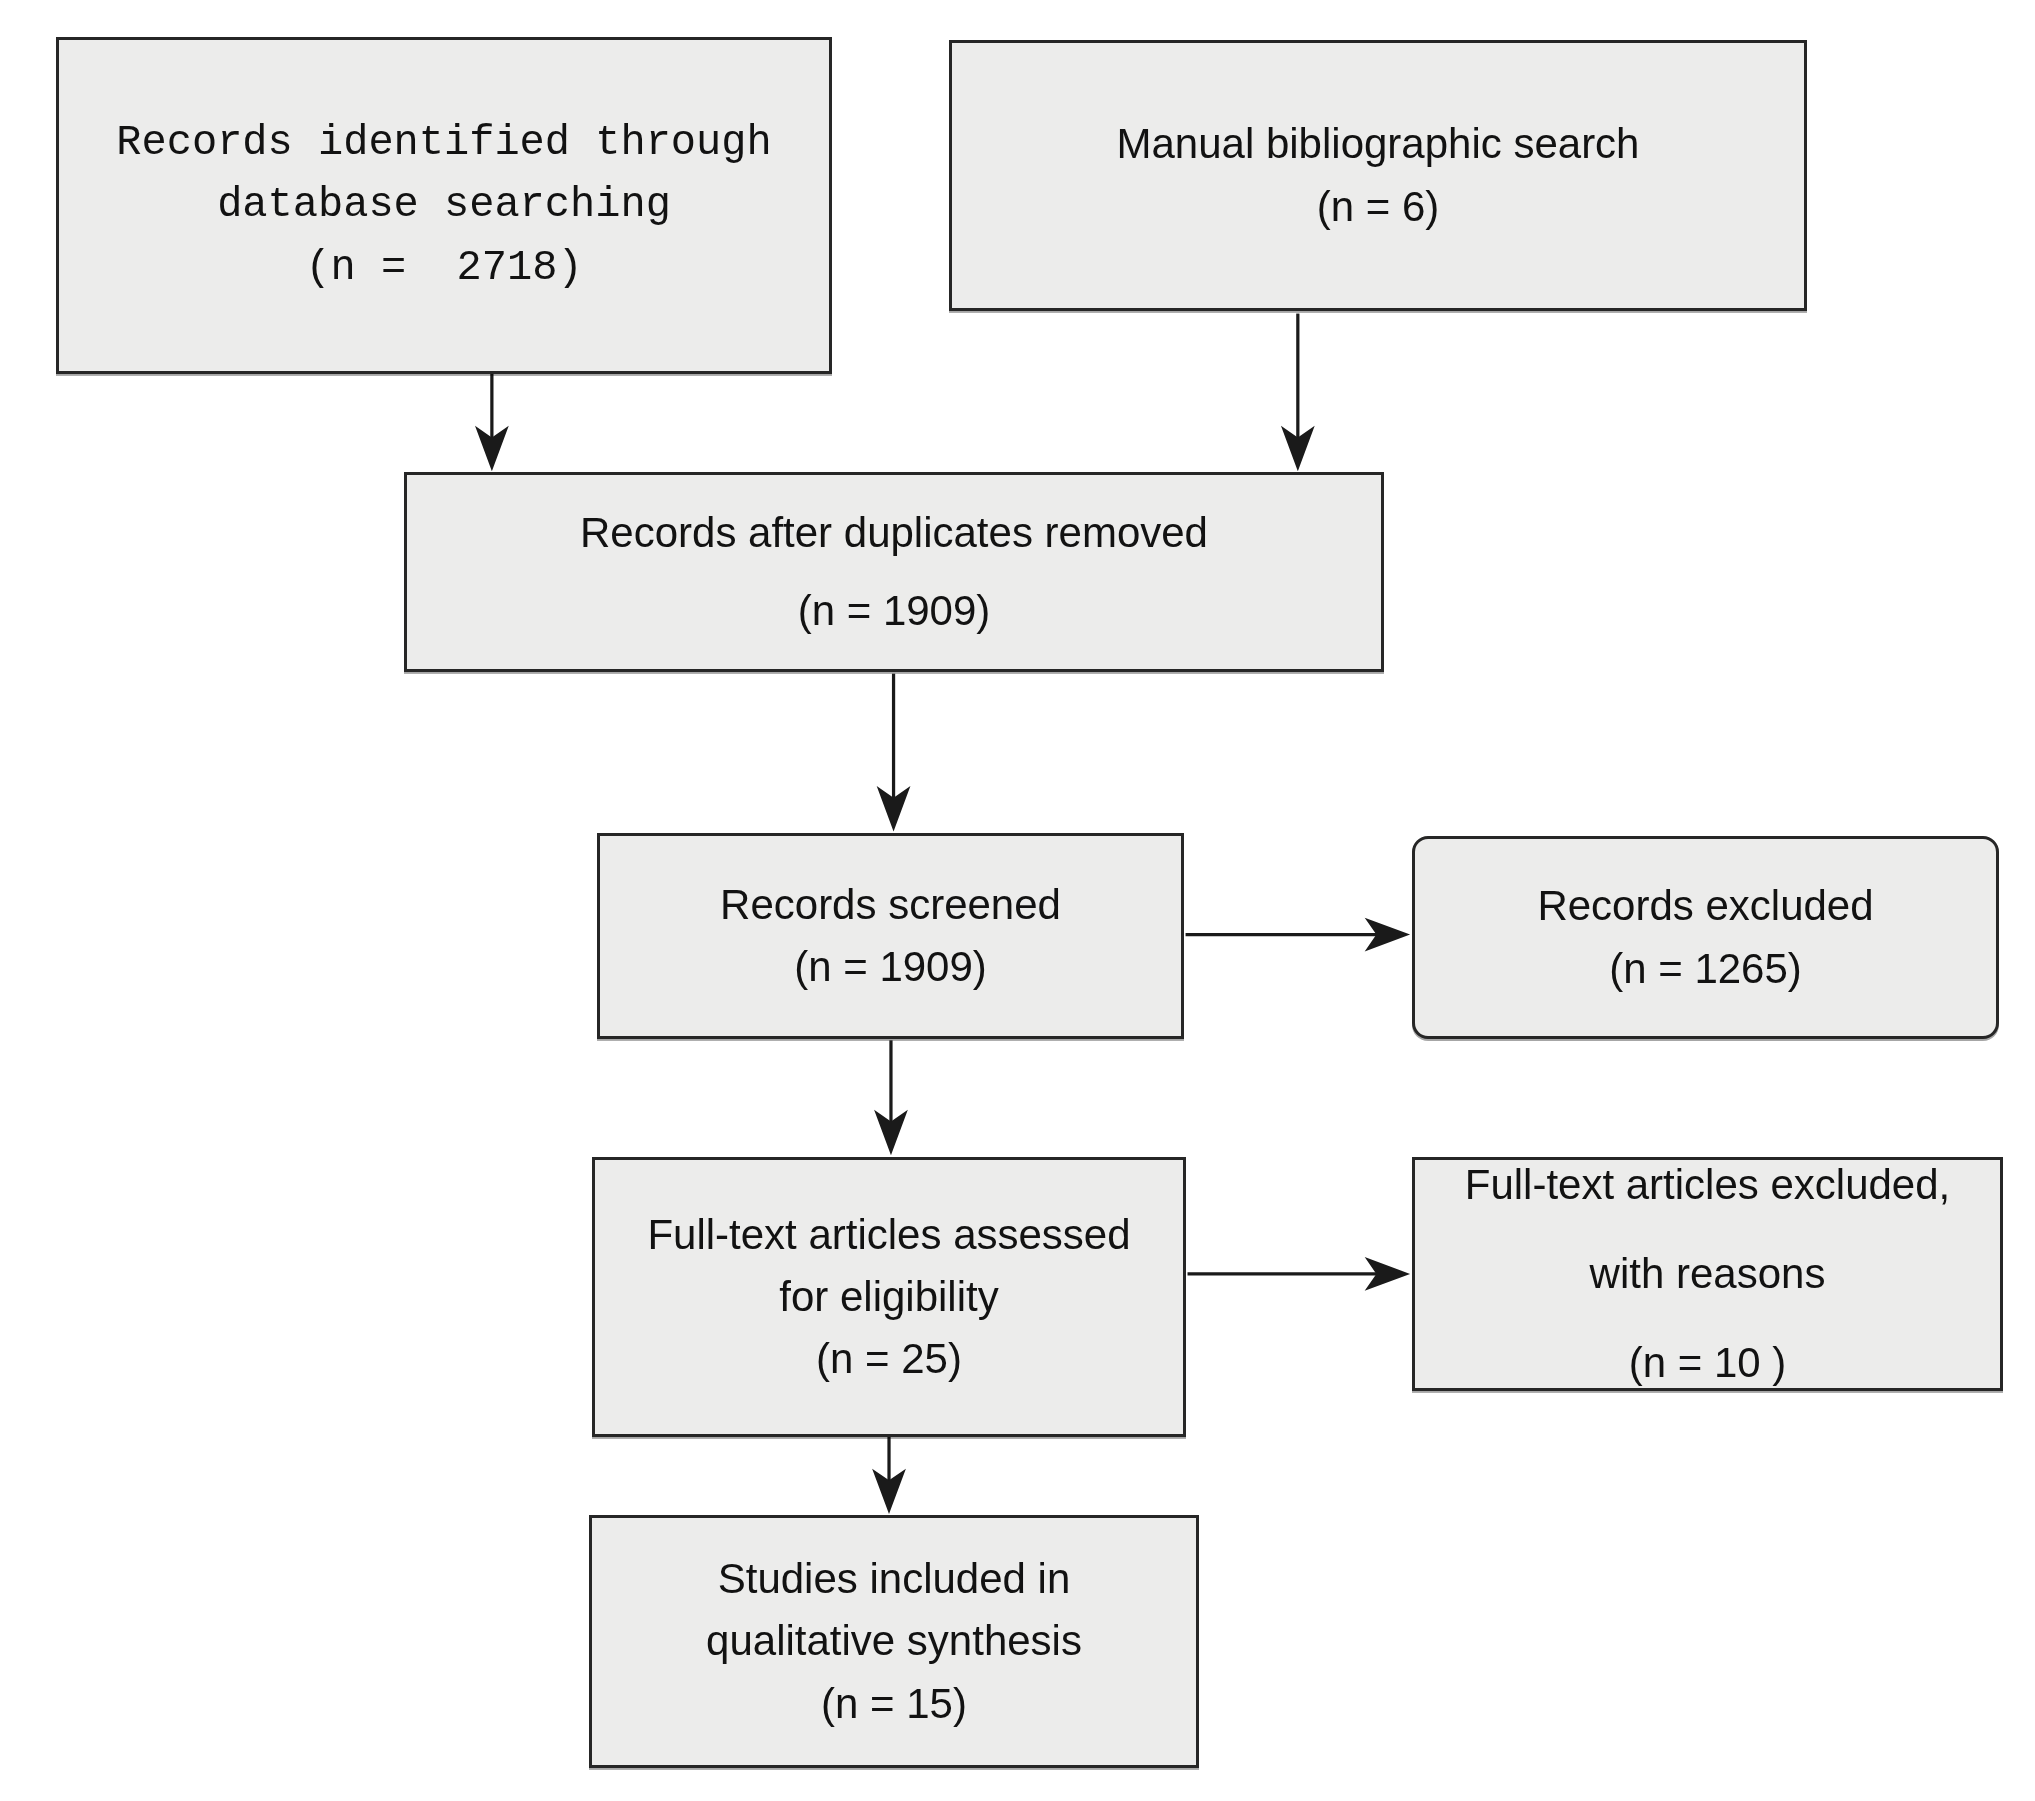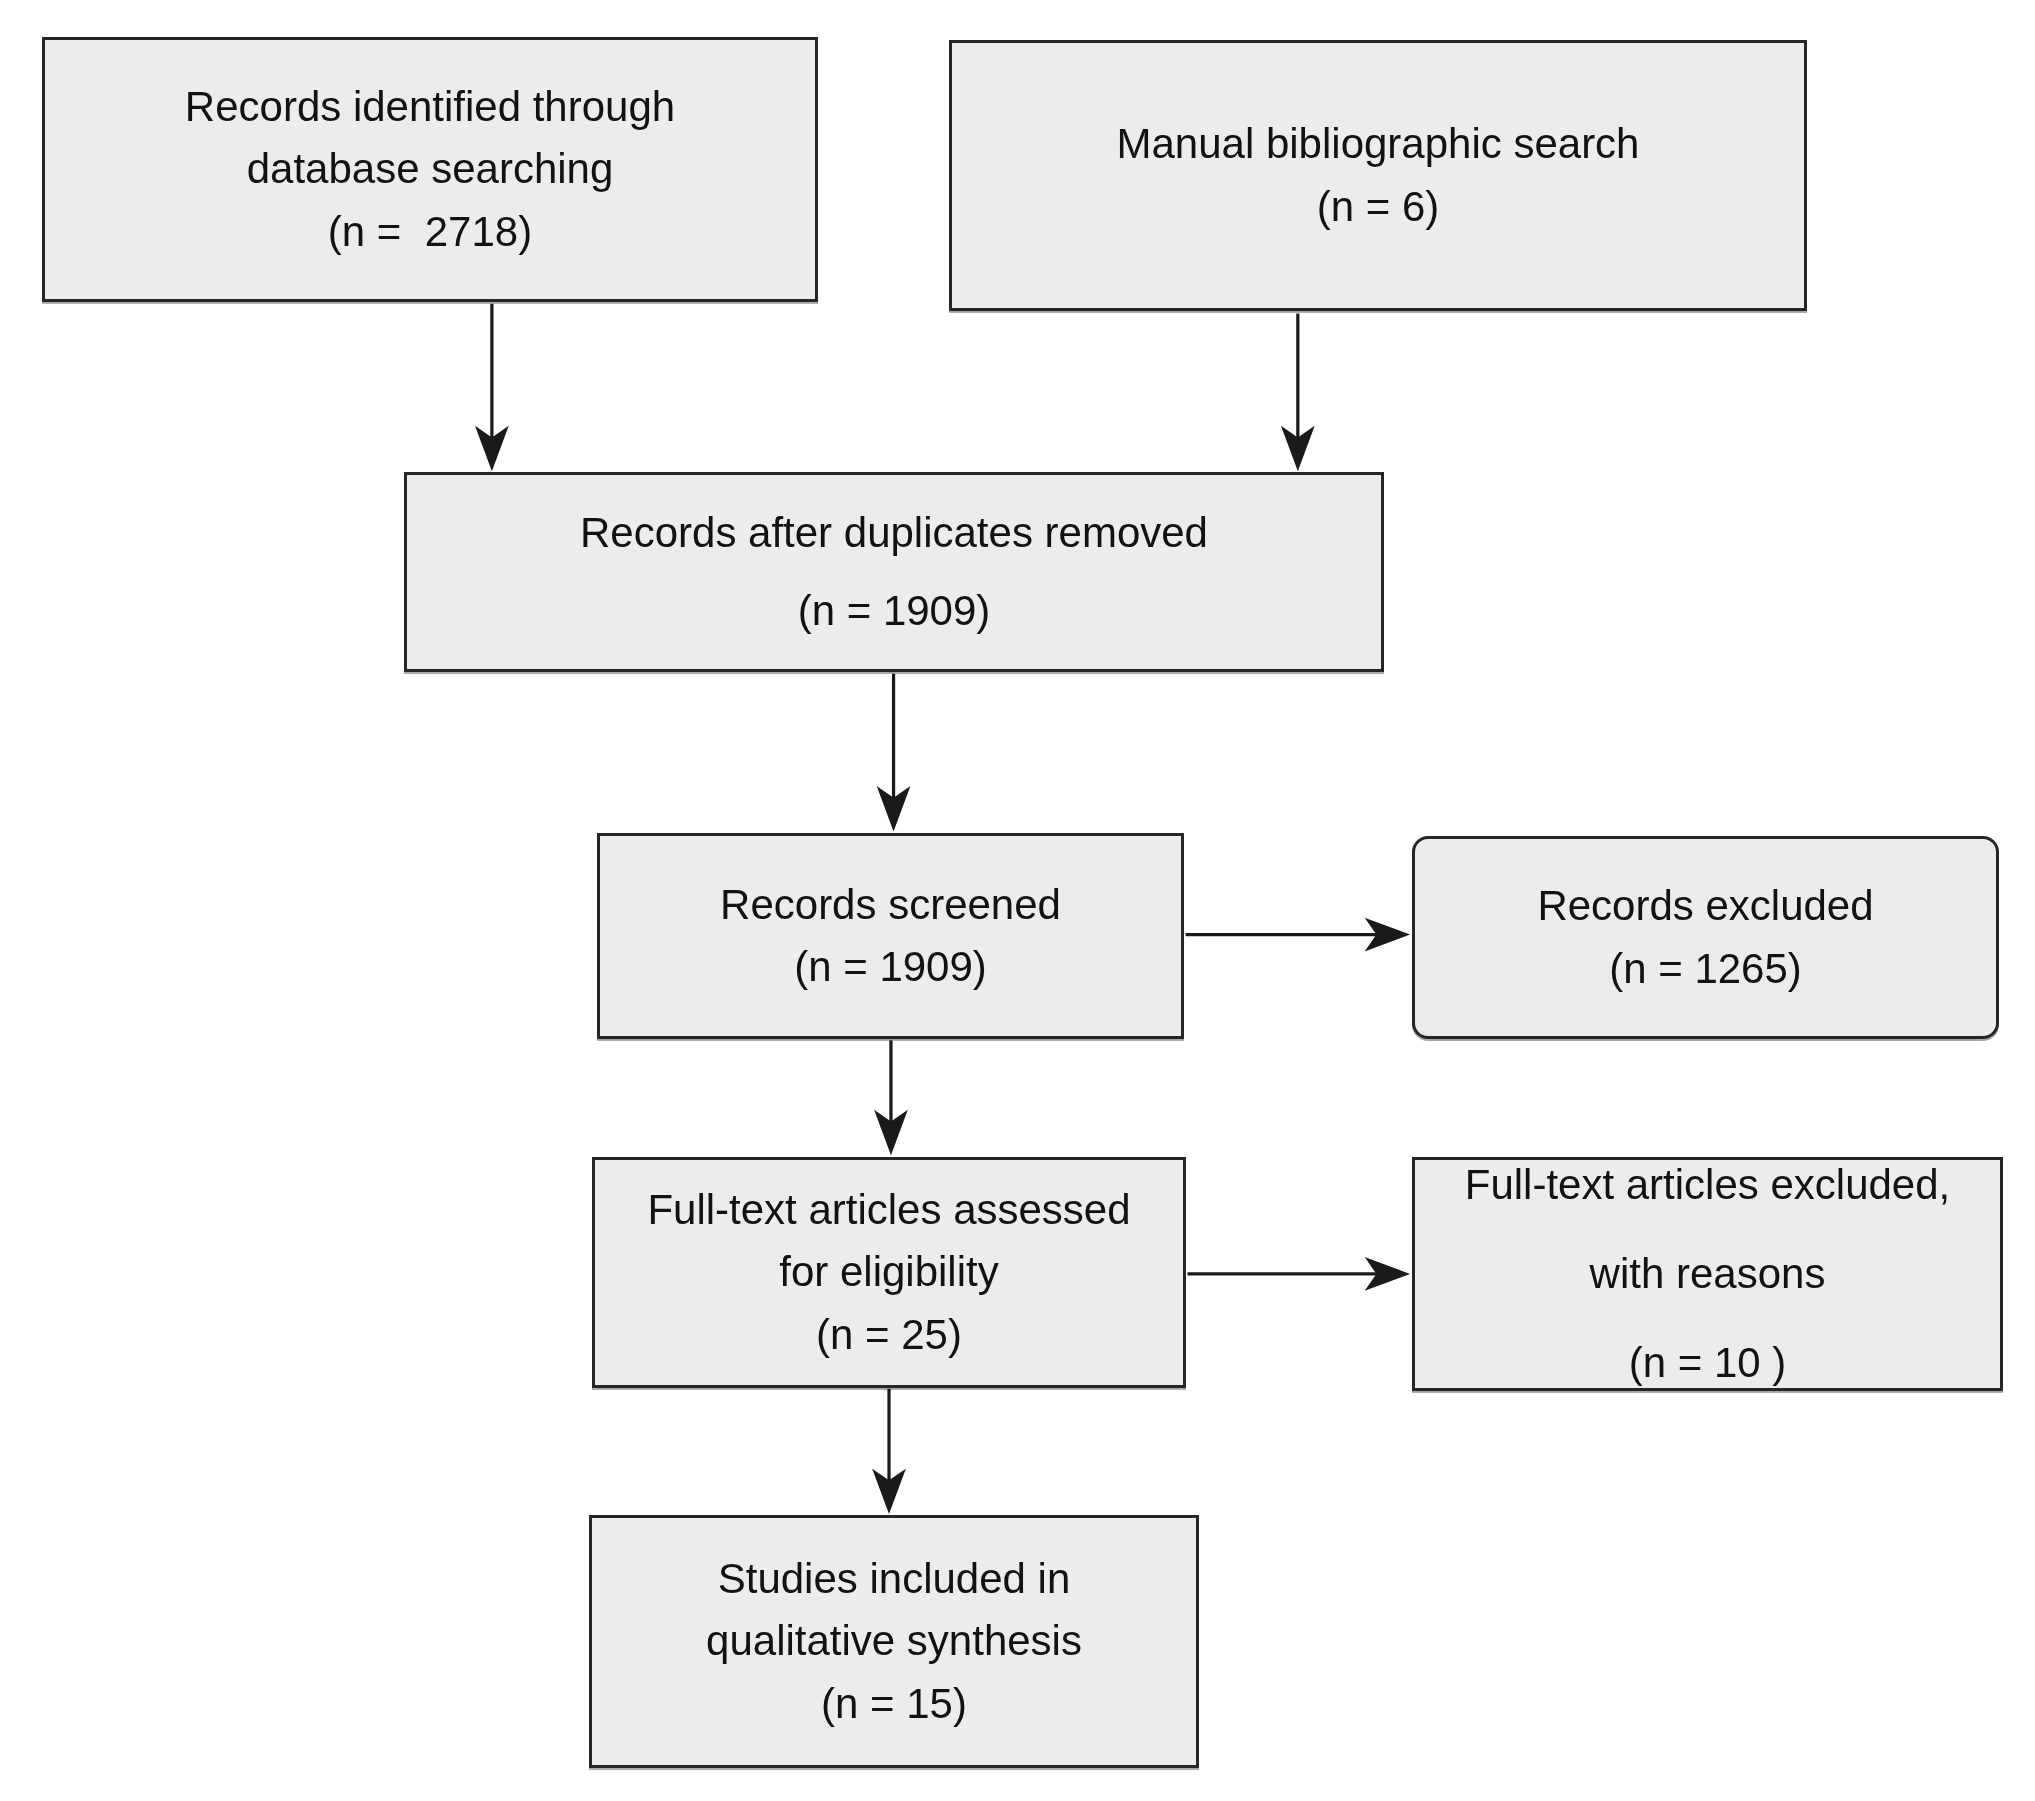--- a/index.html
+++ b/index.html
@@ -49,26 +49,26 @@
   svg.arrows line {
     stroke: var(--arrow);
     stroke-width: 5;
   }
   svg.arrows path {
     fill: var(--arrow);
     stroke: none;
   }
 
   
-  #box-identified        { left:  42px; top:   37px; width: 776px; height: 265px; }
+  #box-identified        { left:  56px; top:   37px; width: 776px; height: 337px; font-family: Liberation Mono, monospace; }
   #box-manual            { left: 949px; top:   40px; width: 858px; height: 271px; }
   #box-deduplicated      { left:  404px; top:  472px; width: 980px; height: 200px; gap: 16px; }
   #box-screened          { left:  597px; top: 833px; width:  587px; height: 206px; }
   #box-excluded          { left: 1412px; top: 836px; width:  587px; height: 203px; border-radius: 16px; }
-  #box-fulltext          { left:  592px; top: 1157px; width:  594px; height: 231px; }
+  #box-fulltext          { left:  592px; top: 1157px; width:  594px; height: 280px; }
   #box-fulltext-excluded { left: 1412px; top: 1157px; width:  591px; height: 234px; gap: 27px; }
   #box-included          { left:  589px; top: 1515px; width:  610px; height: 253px; }
 </style>
 </head>
 <body>
 
 <div class="canvas">
 
   <svg class="arrows" viewBox="0 0 3136 2775" xmlns="http://www.w3.org/2000/svg">
 

